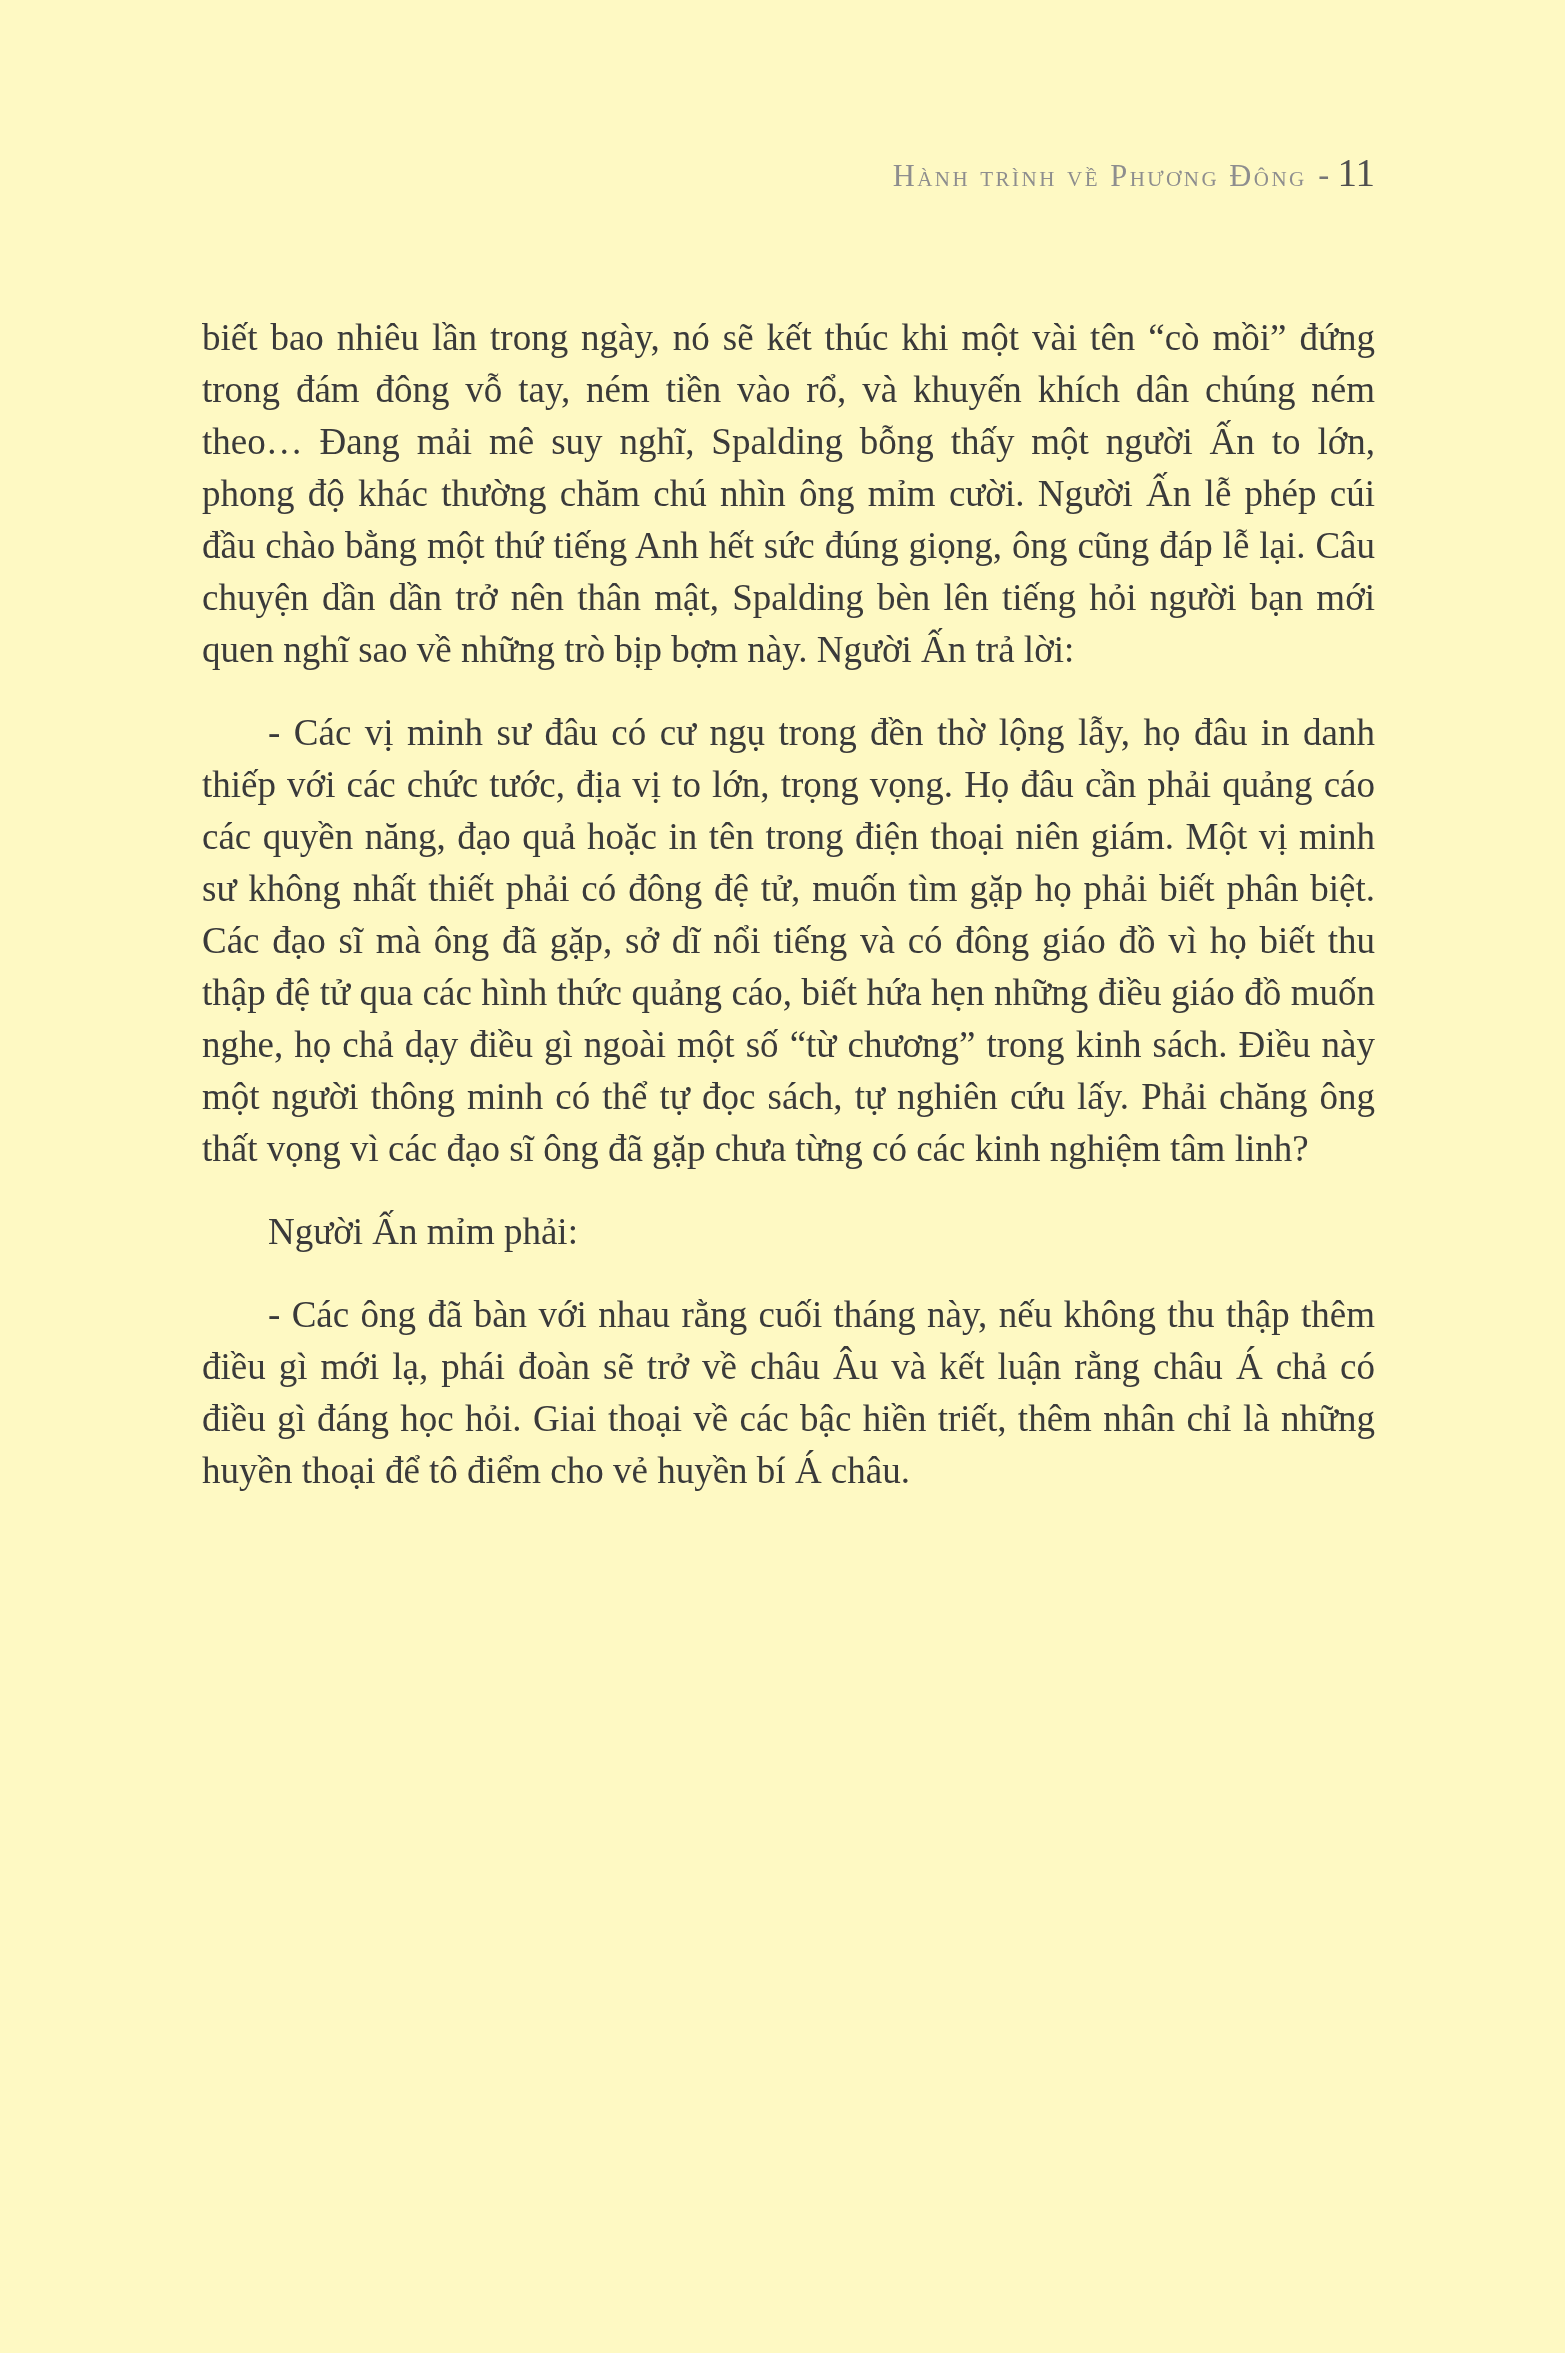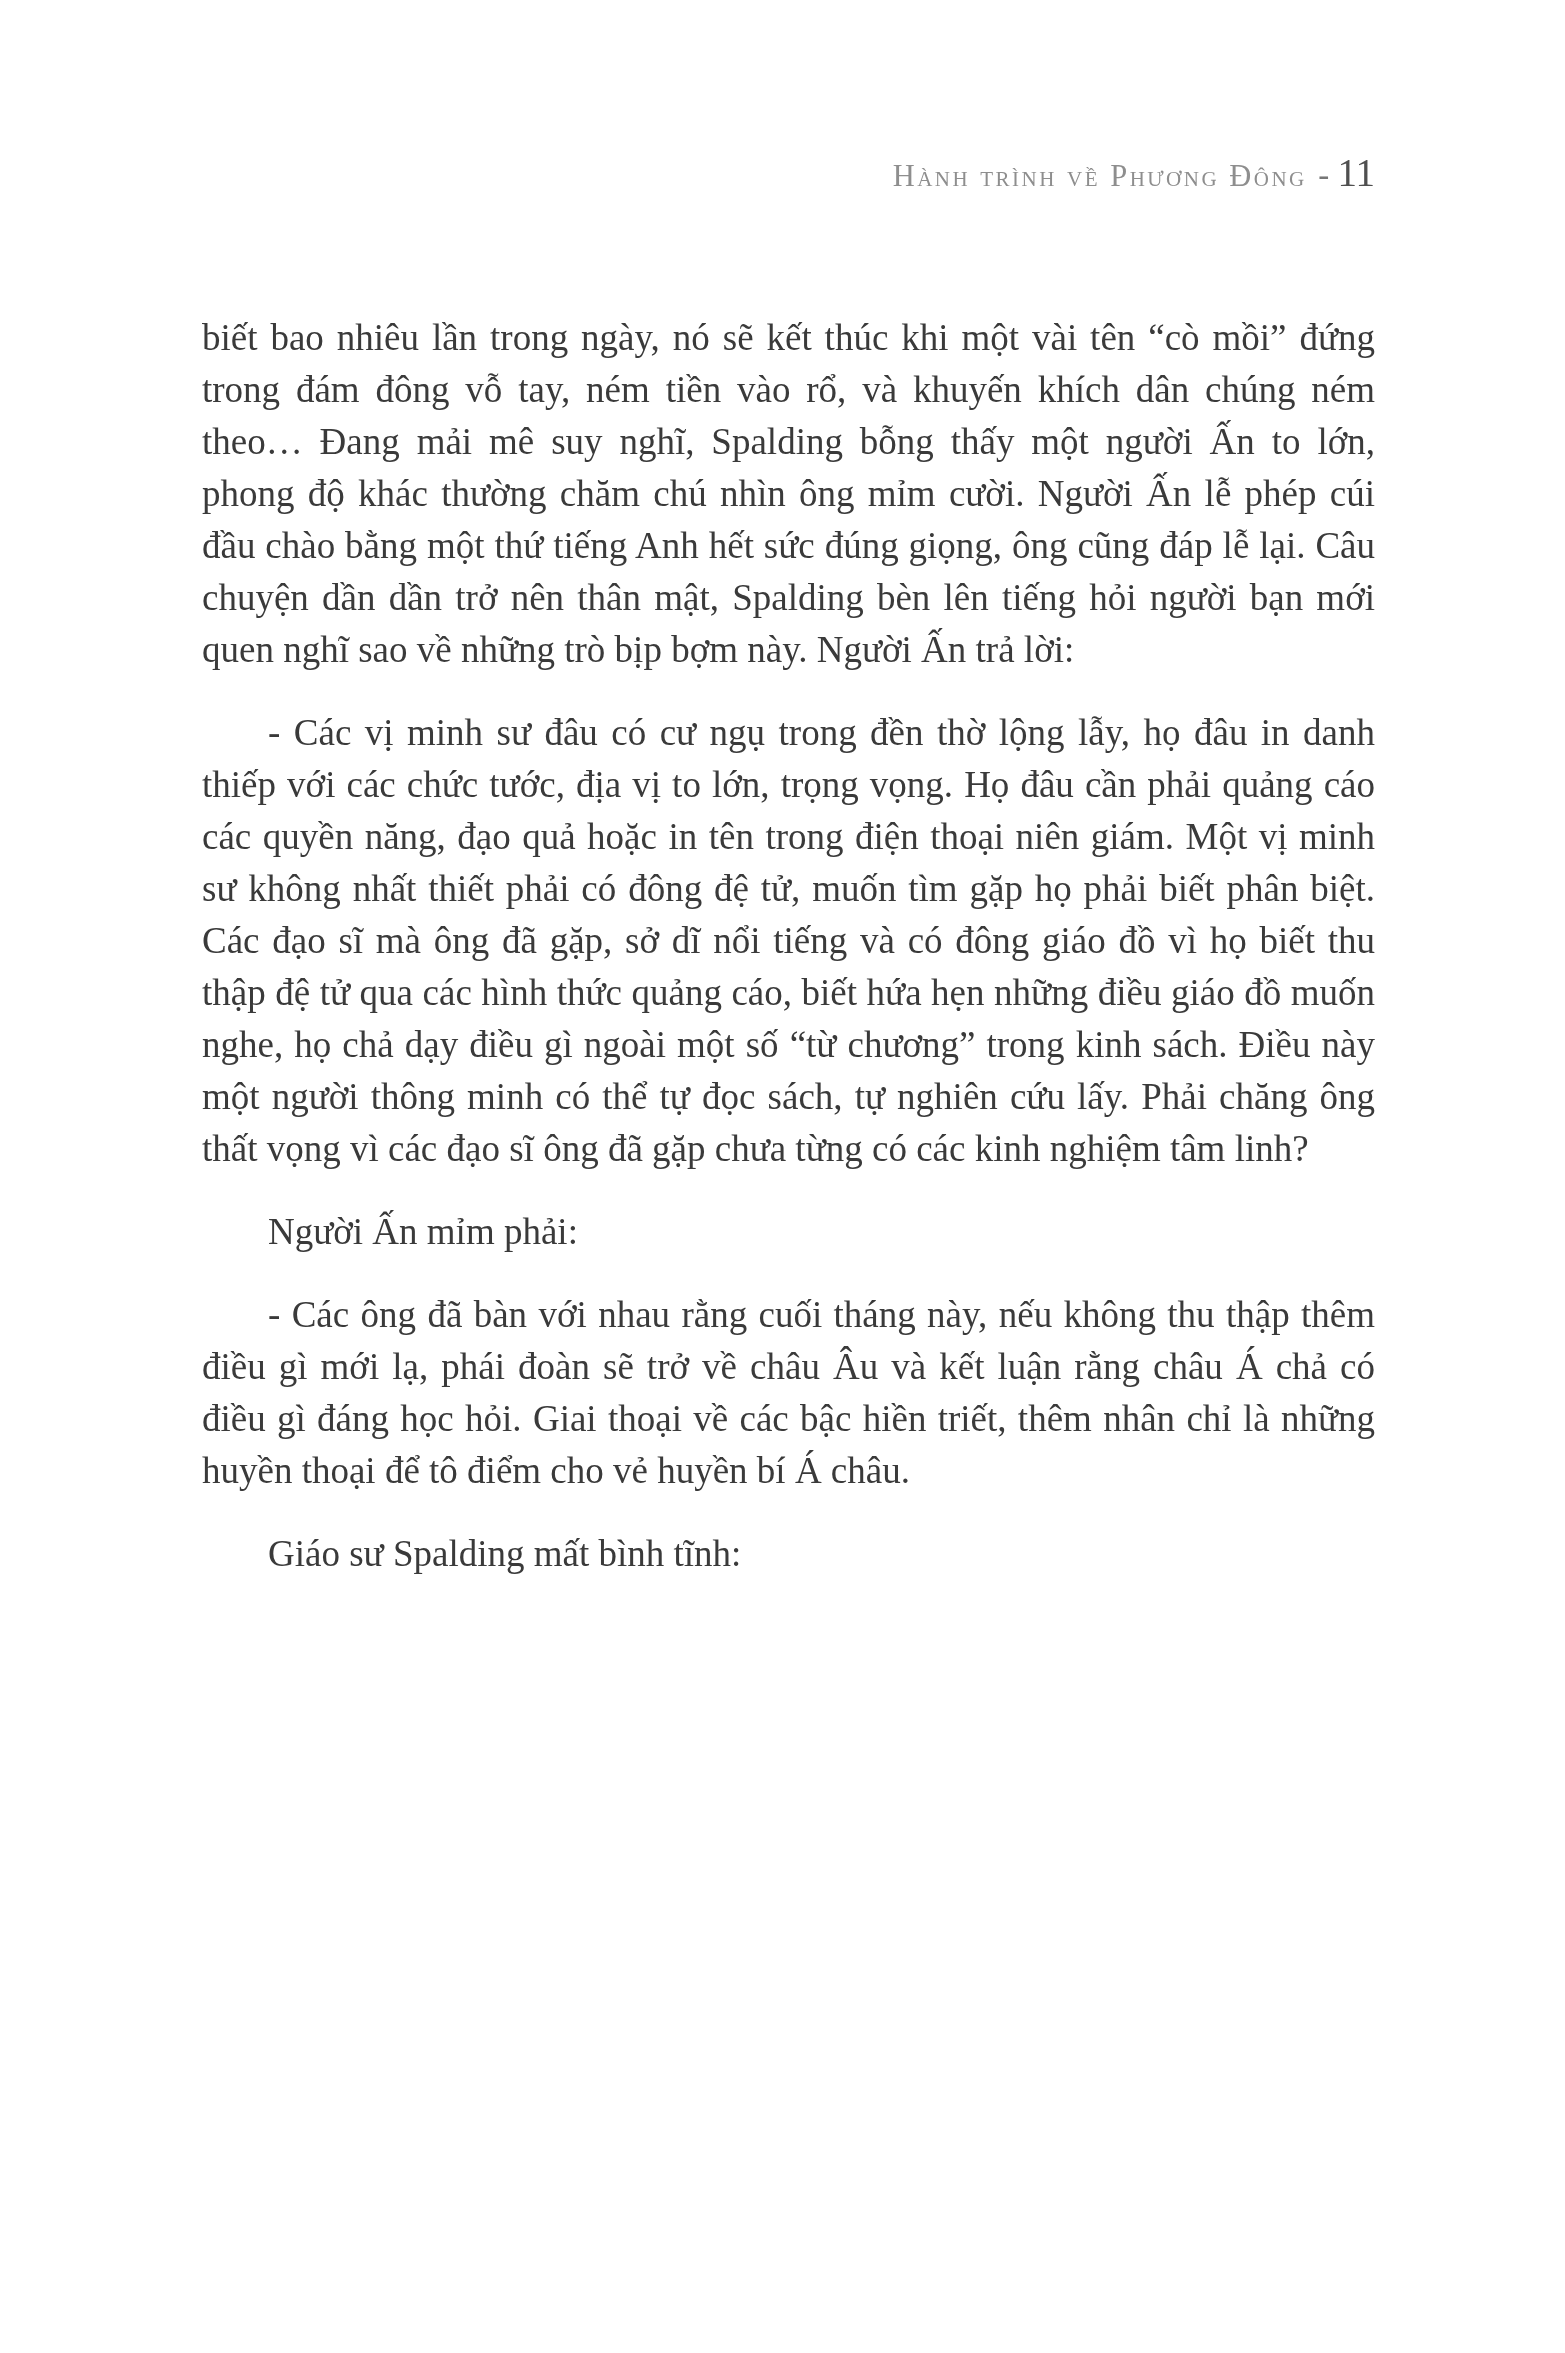--- a/index.html
+++ b/index.html
@@ -4,21 +4,21 @@
 <style>
   html, body {
     margin: 0;
     padding: 0;
     background: #e8e8e8;
   }
   .page {
     position: relative;
     width: 1566px;
     height: 2354px;
-    background: #ffffff;
+    background: #fef9c3;
     margin: 0 auto;
     overflow: hidden;
     font-family: "Liberation Serif", "DejaVu Serif", serif;
   }
   .text-col {
     position: absolute;
     left: 202px;
     top: 152px;
     width: 1173px;
   }
@@ -73,18 +73,17 @@
 
     <div class="header">
       <span class="header-title">Hành trình về Phương Đông</span><span class="header-sep">-</span><span class="header-page">11</span>
     </div>
 
     <div class="body-text">
       <p class="para no-indent">biết bao nhiêu lần trong ngày, nó sẽ kết thúc khi một vài tên “cò mồi” đứng trong đám đông vỗ tay, ném tiền vào rổ, và khuyến khích dân chúng ném theo… Đang mải mê suy nghĩ, Spalding bỗng thấy một người Ấn to lớn, phong độ khác thường chăm chú nhìn ông mỉm cười. Người Ấn lễ phép cúi đầu chào bằng một thứ tiếng Anh hết sức đúng giọng, ông cũng đáp lễ lại. Câu chuyện dần dần trở nên thân mật, Spalding bèn lên tiếng hỏi người bạn mới quen nghĩ sao về những trò bịp bợm này. Người Ấn trả lời:</p>
       <p class="para indent">- Các vị minh sư đâu có cư ngụ trong đền thờ lộng lẫy, họ đâu in danh thiếp với các chức tước, địa vị to lớn, trọng vọng. Họ đâu cần phải quảng cáo các quyền năng, đạo quả hoặc in tên trong điện thoại niên giám. Một vị minh sư không nhất thiết phải có đông đệ tử, muốn tìm gặp họ phải biết phân biệt. Các đạo sĩ mà ông đã gặp, sở dĩ nổi tiếng và có đông giáo đồ vì họ biết thu thập đệ tử qua các hình thức quảng cáo, biết hứa hẹn những điều giáo đồ muốn nghe, họ chả dạy điều gì ngoài một số “từ chương” trong kinh sách. Điều này một người thông minh có thể tự đọc sách, tự nghiên cứu lấy. Phải chăng ông thất vọng vì các đạo sĩ ông đã gặp chưa từng có các kinh nghiệm tâm linh?</p>
       <p class="para indent">Người Ấn mỉm phải:</p>
       <p class="para indent">- Các ông đã bàn với nhau rằng cuối tháng này, nếu không thu thập thêm điều gì mới lạ, phái đoàn sẽ trở về châu Âu và kết luận rằng châu Á chả có điều gì đáng học hỏi. Giai thoại về các bậc hiền triết, thêm nhân chỉ là những huyền thoại để tô điểm cho vẻ huyền bí Á châu.</p>
-      <p class="para indent">Giáo sư Spalding mất bình tĩnh:</p>
     </div>
 
   </div>
 </div>
 
 
 </body></html>

